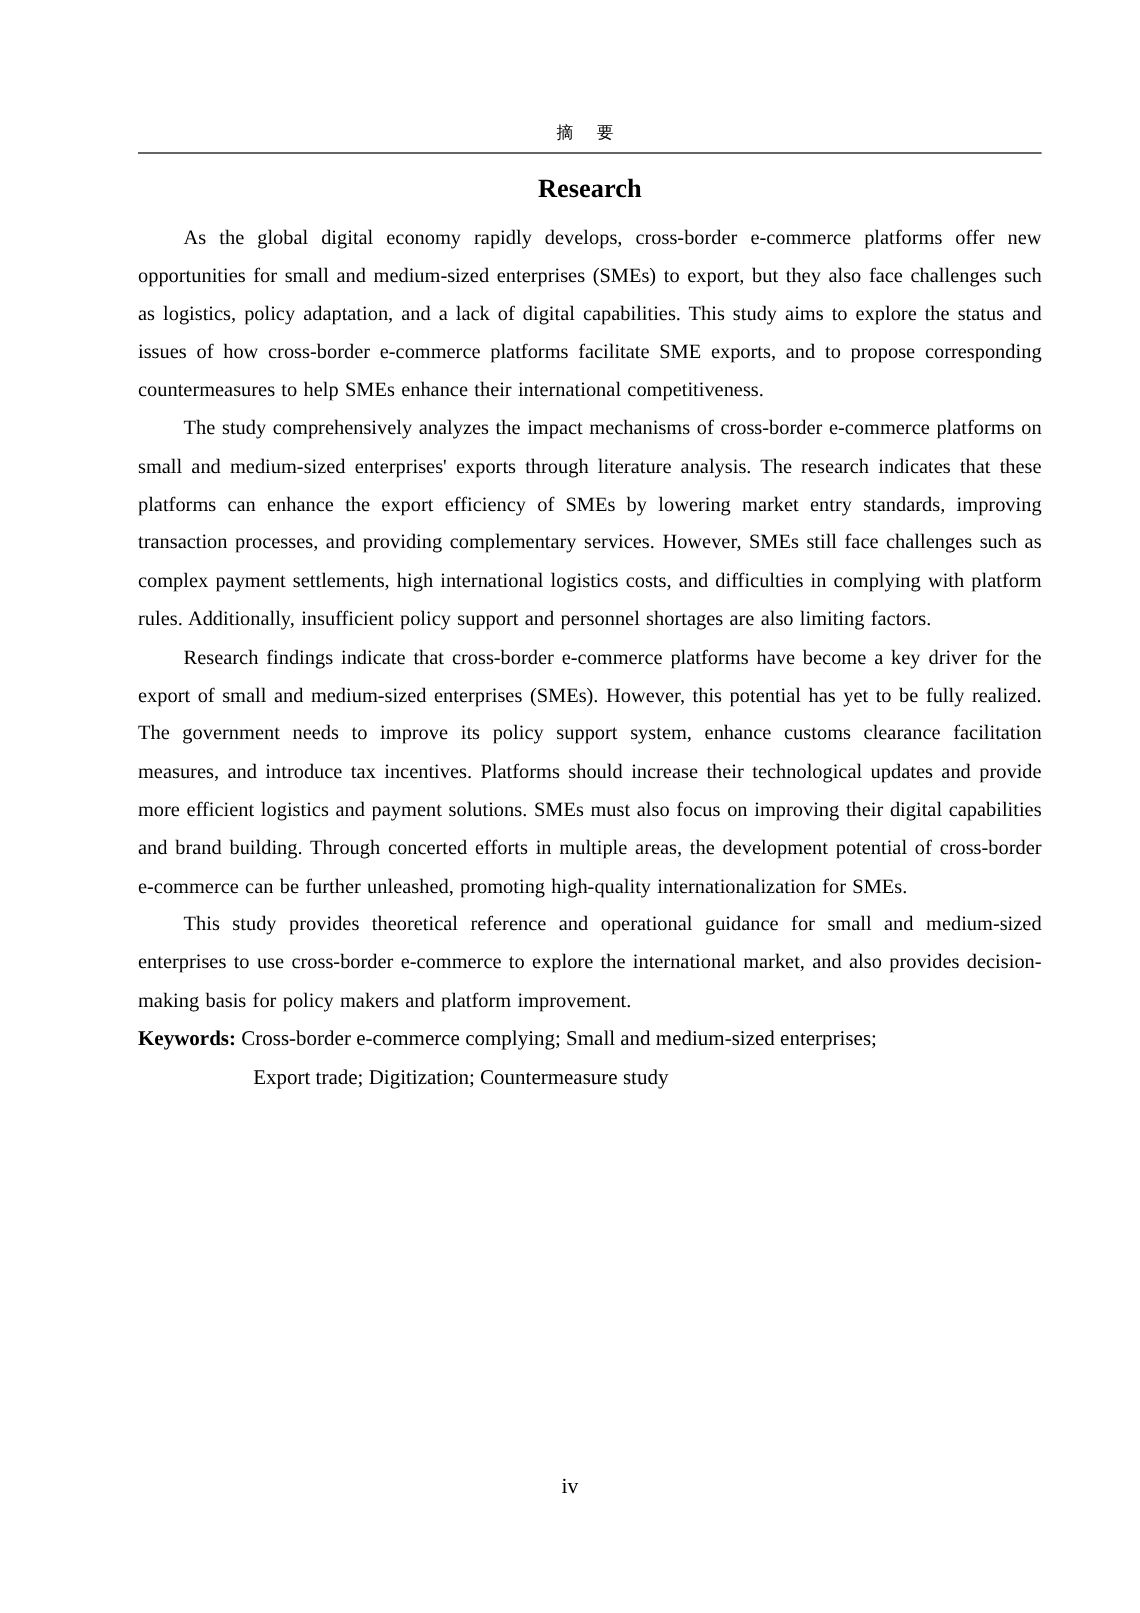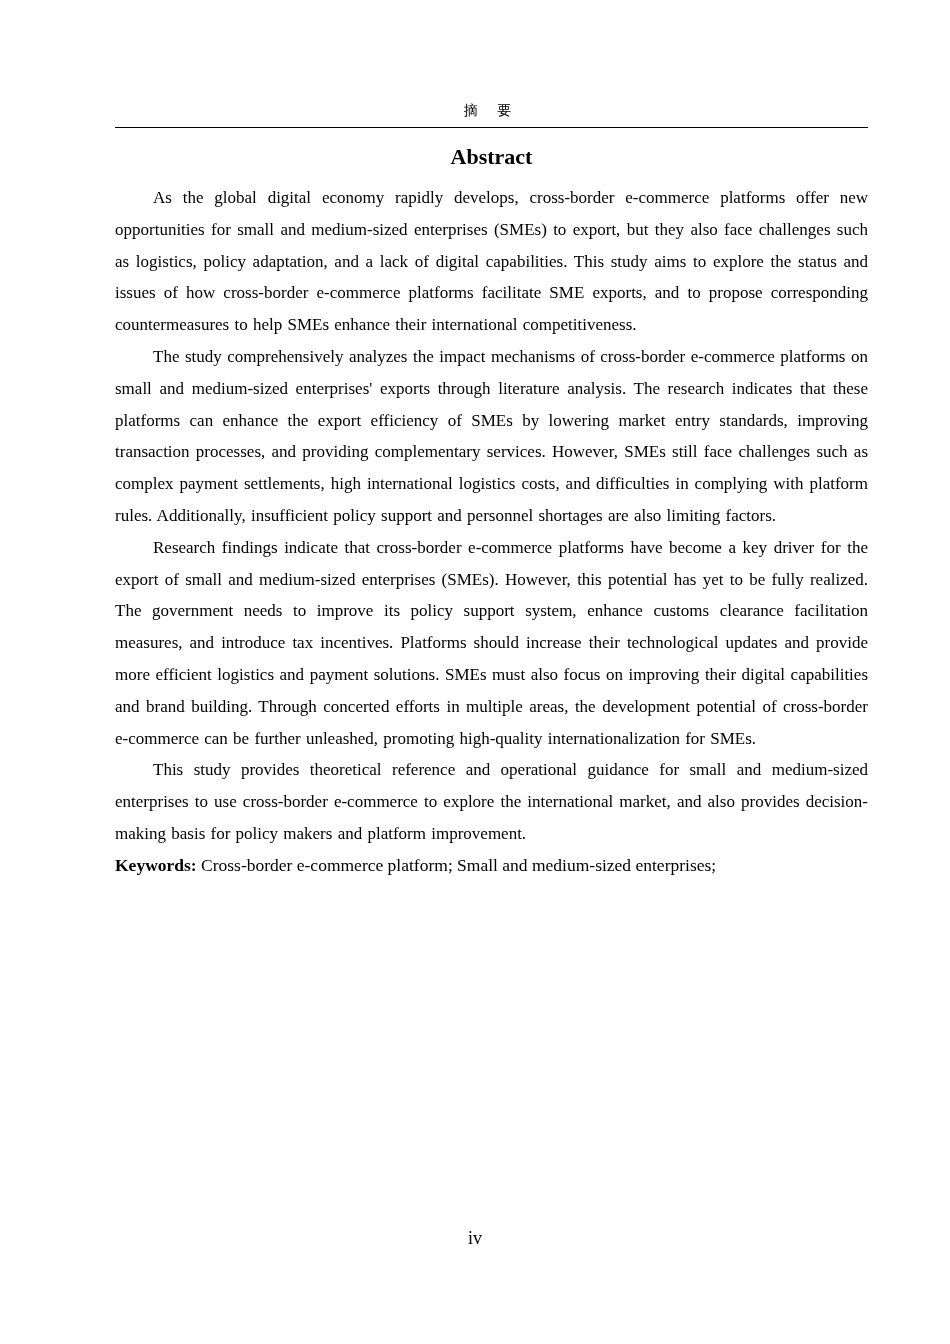--- a/index.html
+++ b/index.html
@@ -65,32 +65,33 @@
   }
 </style>
 </head>
 <body>
 
 <div class="page">
   <div class="content">
 
     <div class="running-header">摘  要</div>
 
-    <h1 class="doc-title">Abstract</h1>
+    <h1 class="doc-title">Research</h1>
 
     <p class="para">As the global digital economy rapidly develops, cross-border e-commerce platforms offer new opportunities for small and medium-sized enterprises (SMEs) to export, but they also face challenges such as logistics, policy adaptation, and a lack of digital capabilities. This study aims to explore the status and issues of how cross-border e-commerce platforms facilitate SME exports, and to propose corresponding countermeasures to help SMEs enhance their international competitiveness.</p>
 
     <p class="para">The study comprehensively analyzes the impact mechanisms of cross-border e-commerce platforms on small and medium-sized enterprises' exports through literature analysis. The research indicates that these platforms can enhance the export efficiency of SMEs by lowering market entry standards, improving transaction processes, and providing complementary services. However, SMEs still face challenges such as complex payment settlements, high international logistics costs, and difficulties in complying with platform rules. Additionally, insufficient policy support and personnel shortages are also limiting factors.</p>
 
     <p class="para">Research findings indicate that cross-border e-commerce platforms have become a key driver for the export of small and medium-sized enterprises (SMEs). However, this potential has yet to be fully realized. The government needs to improve its policy support system, enhance customs clearance facilitation measures, and introduce tax incentives. Platforms should increase their technological updates and provide more efficient logistics and payment solutions. SMEs must also focus on improving their digital capabilities and brand building. Through concerted efforts in multiple areas, the development potential of cross-border e-commerce can be further unleashed, promoting high-quality internationalization for SMEs.</p>
 
     <p class="para">This study provides theoretical reference and operational guidance for small and medium-sized enterprises to use cross-border e-commerce to explore the international market, and also provides decision-making basis for policy makers and platform improvement.</p>
 
     <div class="keywords-block">
       <div>
-        <span class="keywords-label">Keywords:</span><span> Cross-border e-commerce platform; Small and medium-sized enterprises;</span>
+        <span class="keywords-label">Keywords:</span><span> Cross-border e-commerce complying; Small and medium-sized enterprises;</span>
       </div>
+      <div class="keywords-line2">Export trade; Digitization; Countermeasure study</div>
     </div>
 
   </div>
 
   <div class="footer">iv</div>
 </div>
 
 </body></html>

